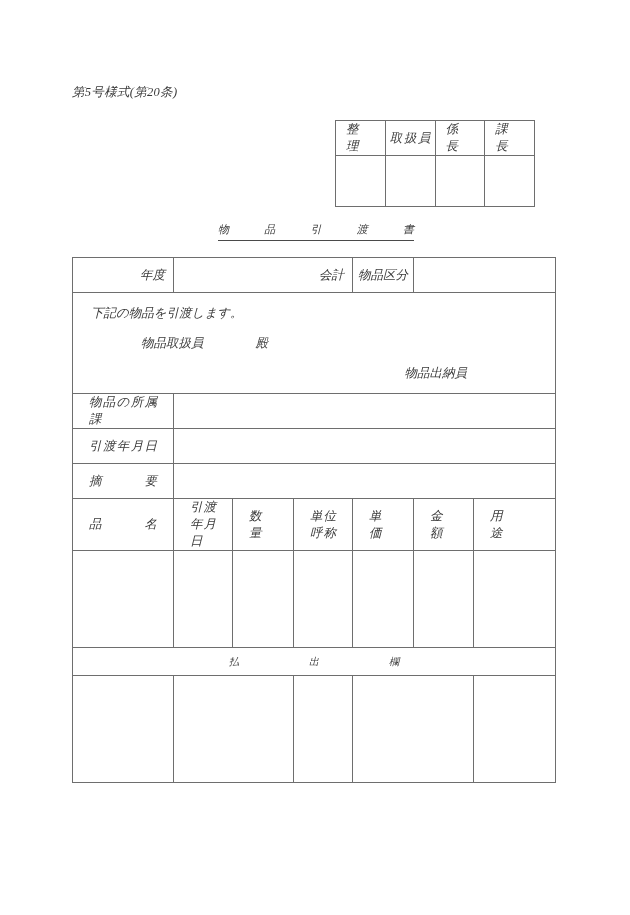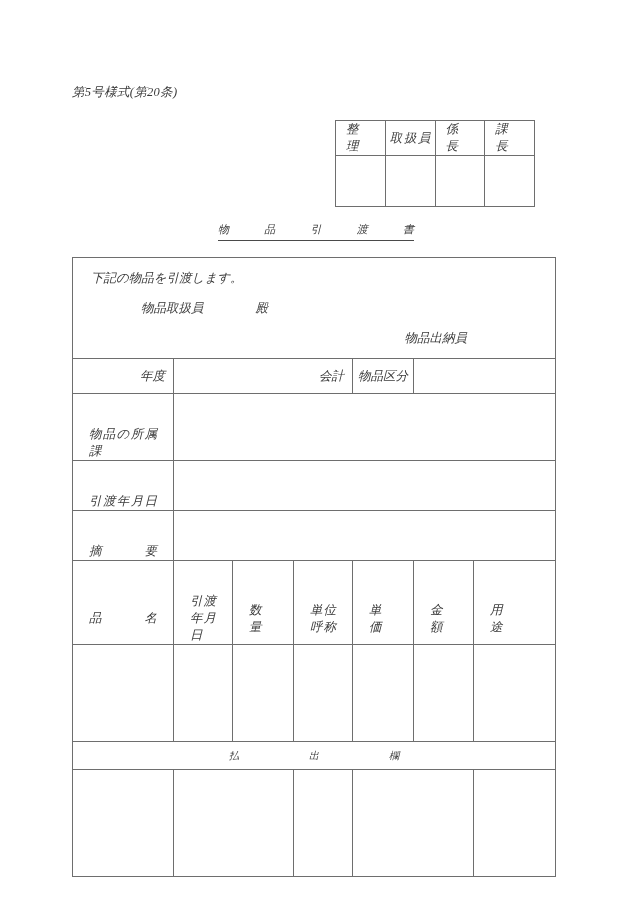--- a/index.html
+++ b/index.html
@@ -136,21 +136,20 @@
   .l-label {
     padding-left: 8px !important;
     padding-right: 8px !important;
     height: 34px;
   }
   .spread {
     display: block;
     text-align: justify;
     text-align-last: justify;
     padding: 0 8px;
-    margin-top: 32px;
   }
   .center-label {
     text-align: center;
     height: 34px;
   }
   .row-blank-items td {
     height: 96px;
   }
   .row-blank-out td {
     height: 106px;
@@ -199,37 +198,37 @@
       <col style="width:59px">
       <col style="width:61px">
       <col style="width:59px">
       <col style="width:61px">
       <col style="width:60px">
       <col style="width:82px">
     </colgroup>
 
     <tbody>
         <tr>
+      <td class="r-label">年度</td>
+      <td class="r-label" colspan="3">会計</td>
+      <td class="center-label">物品区分</td>
+      <td colspan="2"></td>
+    </tr>
+
+    <tr>
       <td class="intro-cell" colspan="7">
         <div class="intro-line1">下記の物品を引渡します。</div>
         <div class="intro-line2">
           <span>物品取扱員</span><span class="gap"></span><span>殿</span>
         </div>
         <div class="intro-line3">物品出納員</div>
       </td>
     </tr>
 
     <tr>
-      <td class="r-label">年度</td>
-      <td class="r-label" colspan="3">会計</td>
-      <td class="center-label">物品区分</td>
-      <td colspan="2"></td>
-    </tr>
-
-    <tr>
       <td class="l-label">
             <span class="spread">物品の所属課</span>
           </td>
       <td colspan="6"></td>
     </tr>
 
     <tr>
       <td class="l-label">
             <span class="spread">引渡年月日</span>
           </td>

